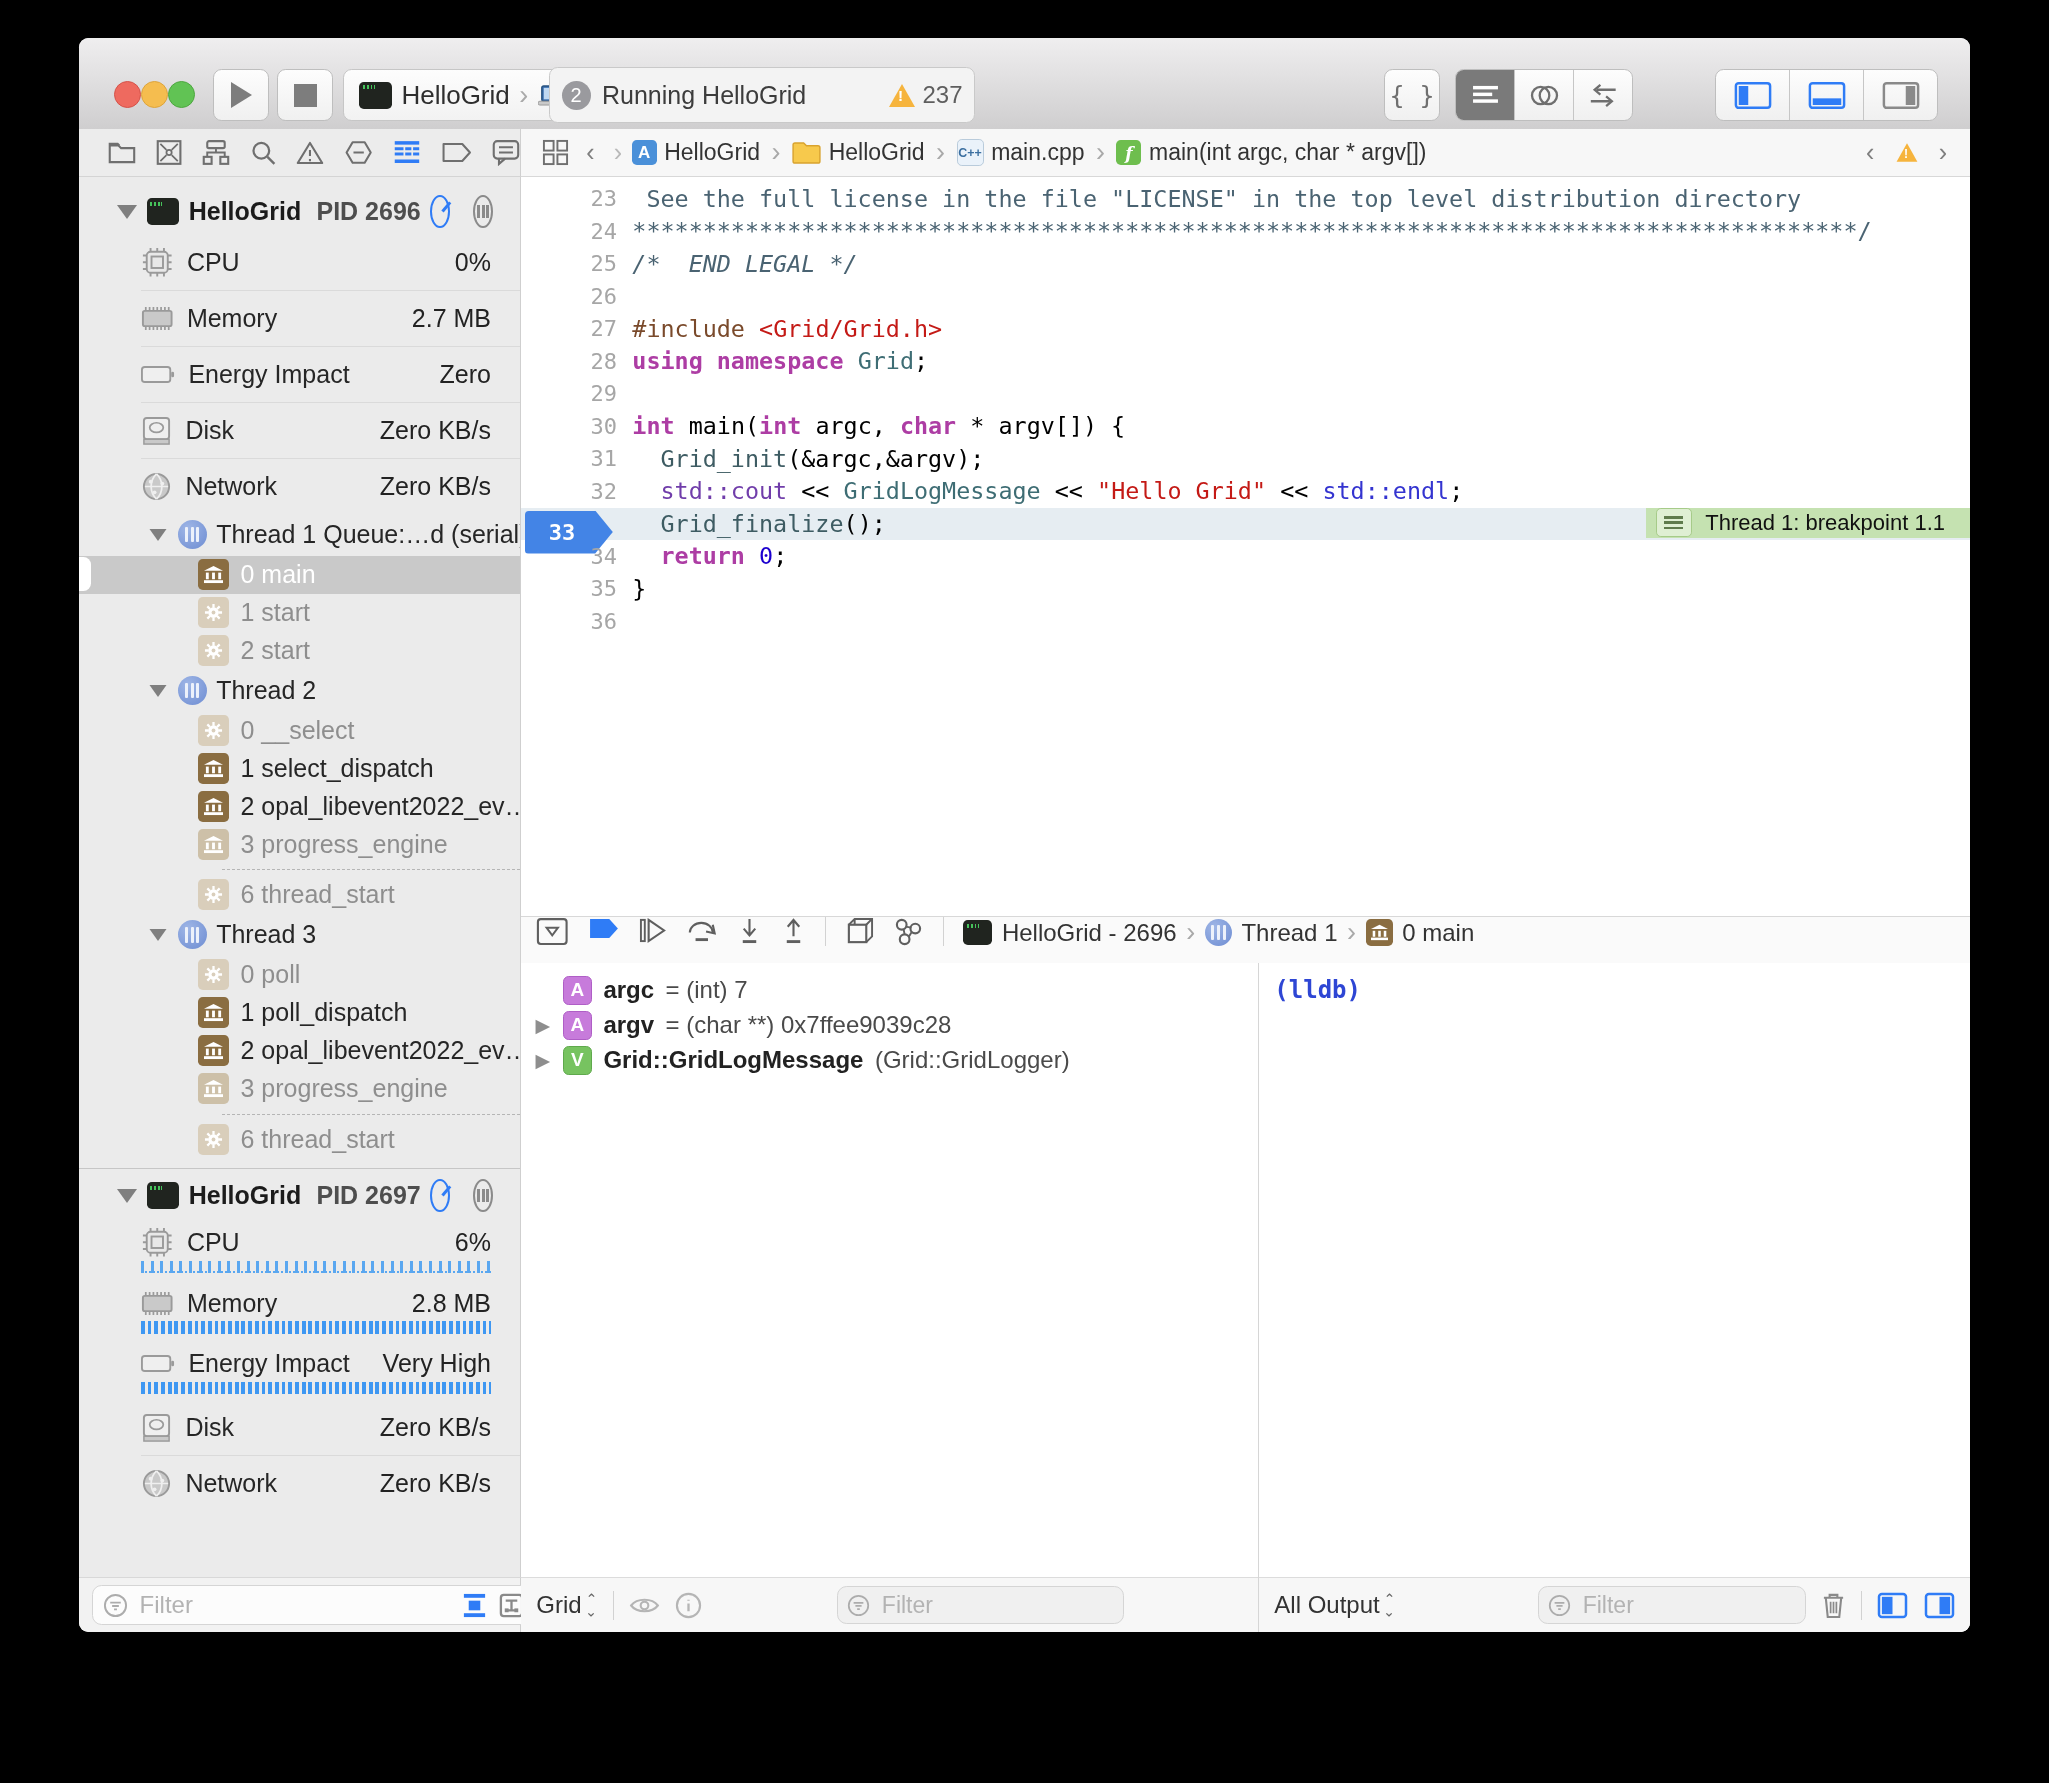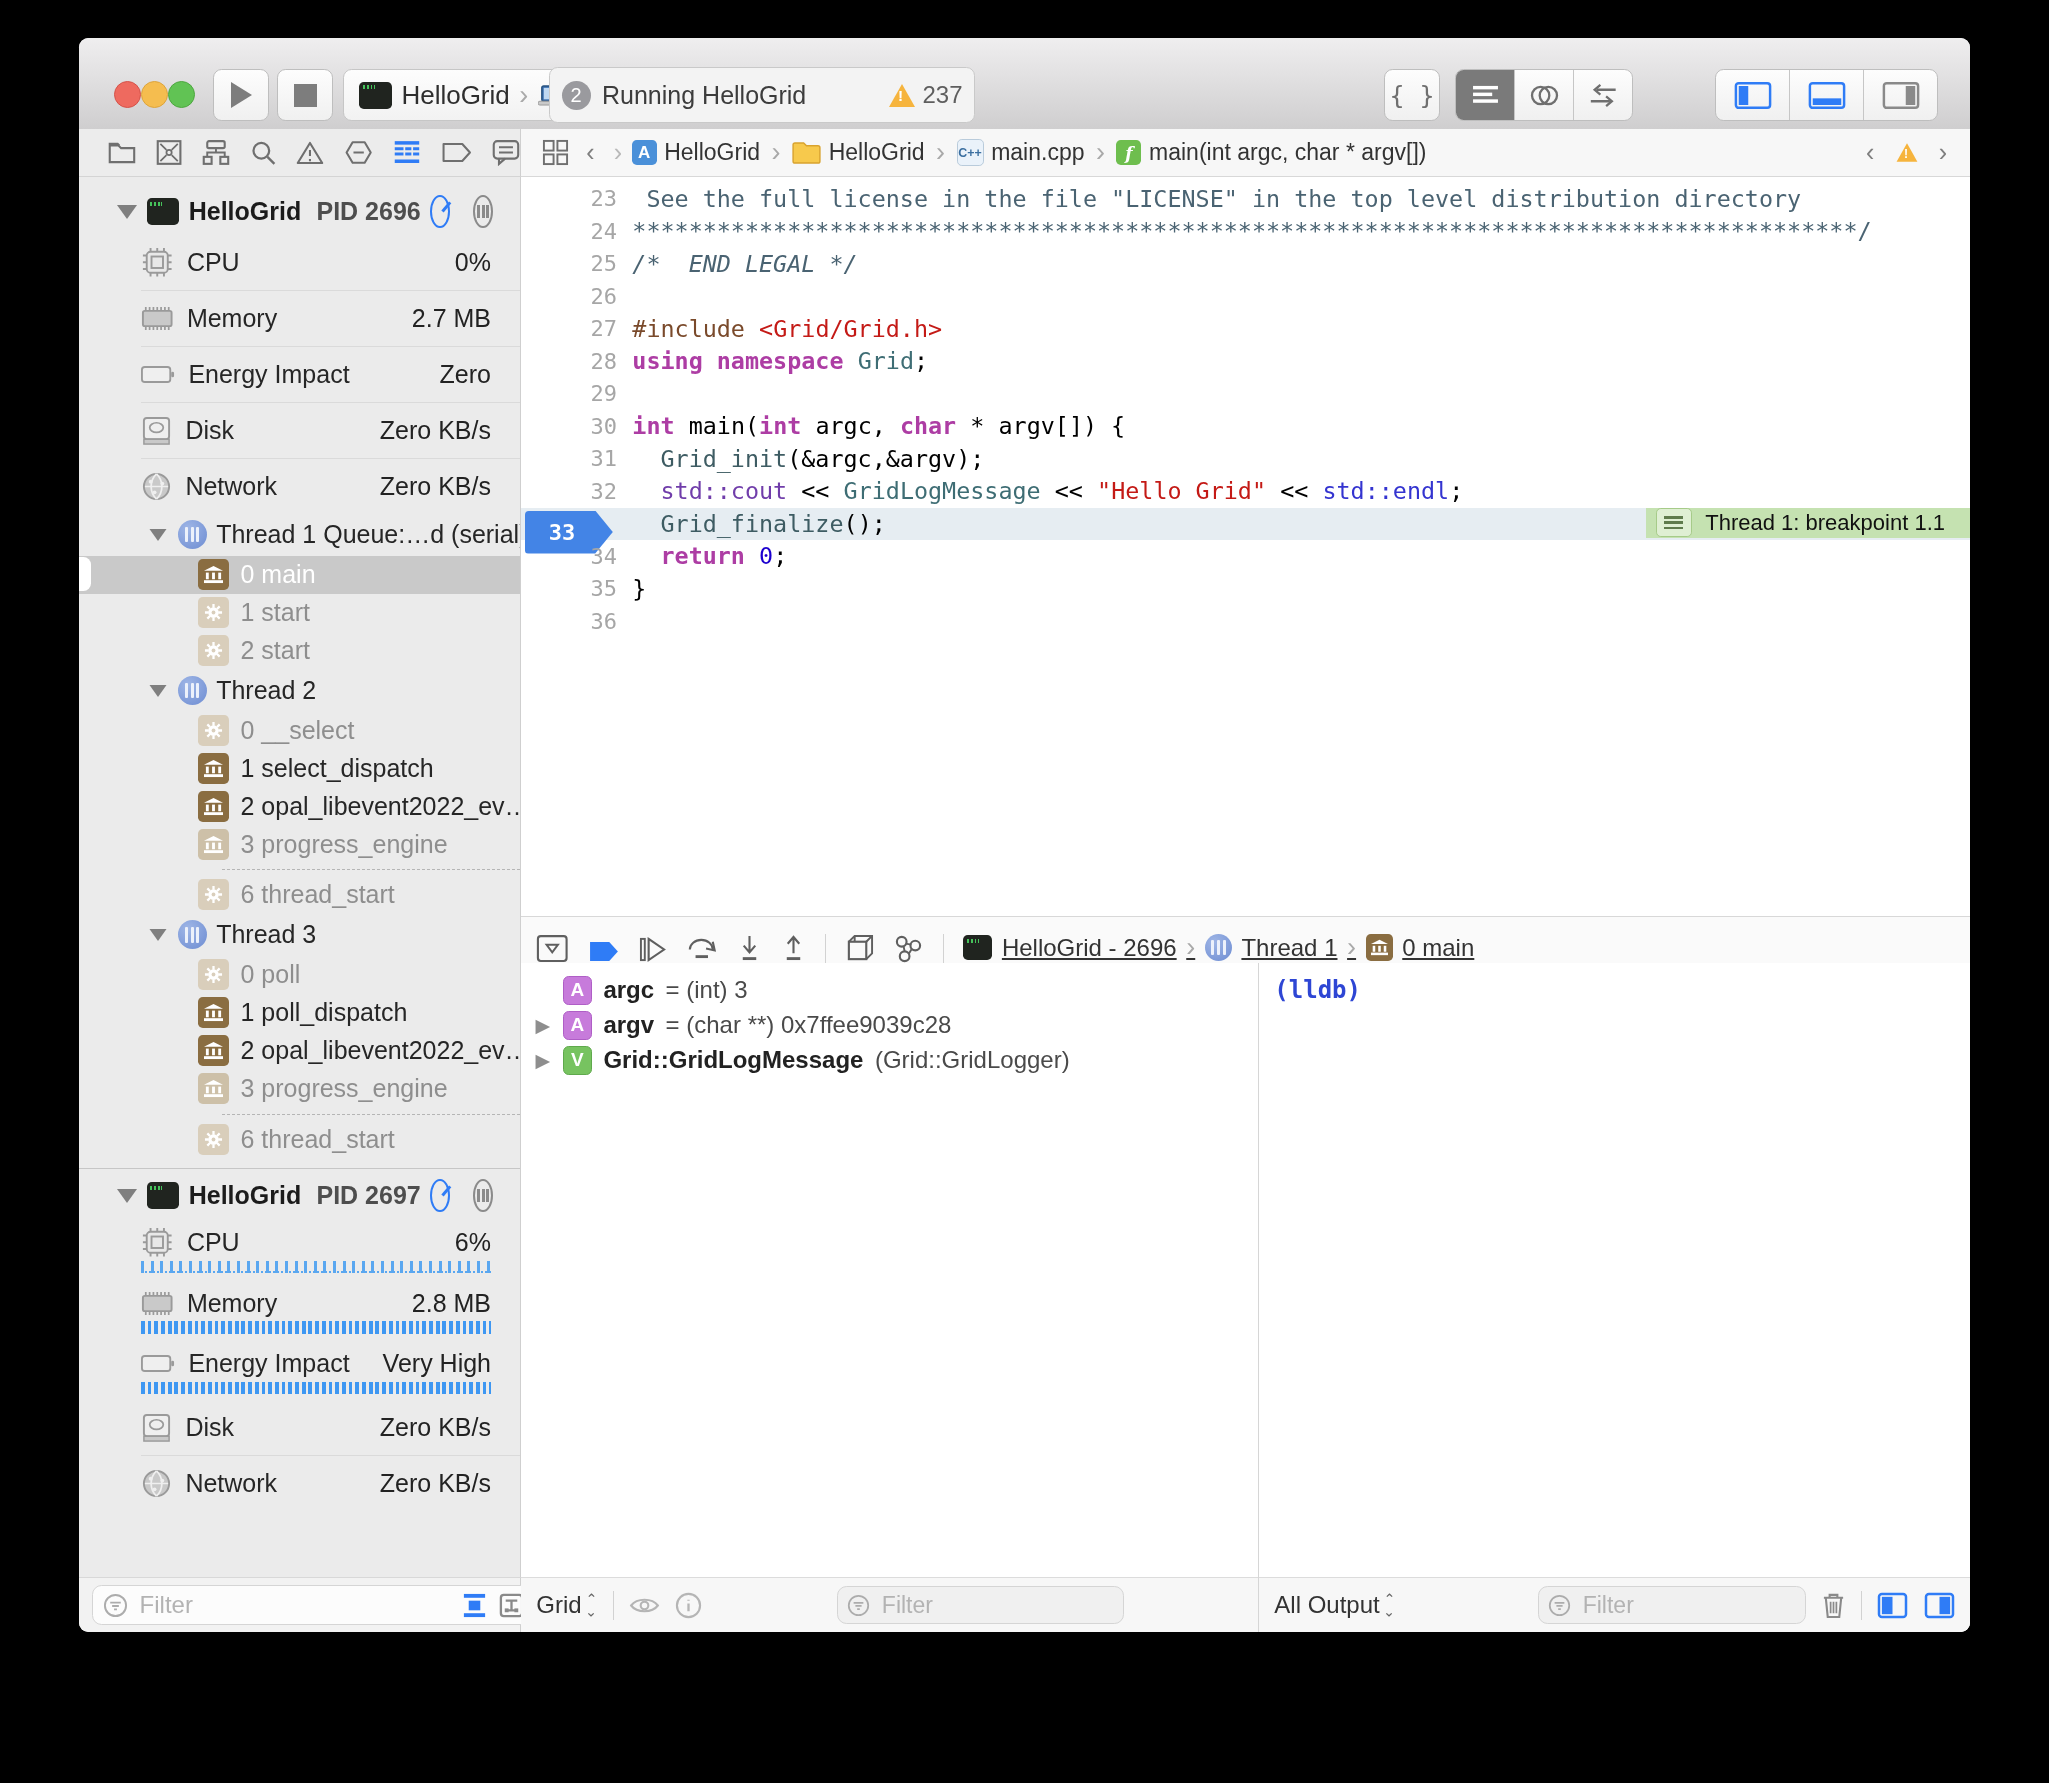--- a/index.html
+++ b/index.html
@@ -127,21 +127,21 @@
   .c-num{color:#1C00CF;}
   .c-typ{color:#3E6D74;}
   .c-fn{color:#3E5C63;}
   .c-cout{color:#703DAA;}
   .c-endl{color:#3434D0;}
   .c-pln{color:#000;}
 
   
   .debugbar{position:absolute;left:442px;top:878px;width:1449px;height:48px;background:#FAFAFA;
         border-top:1px solid #D8D8D8;border-bottom:1px solid #DEDEDE;box-sizing:border-box;
-        display:flex;align-items:flex-end;gap:19px;padding:0 15.3px;font-size:24px;color:#333;text-decoration:underline;}
+        display:flex;align-items:flex-start;gap:19px;padding:0 15.3px;font-size:24px;color:#333;}
   .dbsep{width:1px;height:29px;background:#D2D2D2;}
   .dbcrumb{display:flex;align-items:center;gap:9.6px;}
 
   
   .varpane{position:absolute;left:442px;top:925px;width:738px;bottom:0;background:#fff;
         border-right:1px solid #D6D6D6;box-sizing:border-box;}
   .conpane{position:absolute;left:1180px;top:925px;width:711px;bottom:0;background:#fff;}
   .vrow{height:35px;display:flex;align-items:center;gap:11.5px;padding-left:13.4px;font-size:24px;color:#222;}
   .vdisc{width:17px;color:#8E8E8E;font-size:19px;flex:0 0 auto;text-align:center;}
   .vbadge{width:27px;height:27px;border-radius:5.7px;color:#fff;font-size:19px;font-weight:bold;
@@ -752,21 +752,21 @@
       <span>0 main</span>
     </span>
   </div>
 
   <div class="varpane">
     <div style="padding-top:9.6px;">
       <div class="vrow">
         <span class="vdisc"></span>
         <span class="vbadge purple">A</span>
         <span class="vname">argc</span>
-        <span class="vval">= (int) 3</span>
+        <span class="vval">= (int) 7</span>
       </div>
       <div class="vrow">
         <span class="vdisc">▶</span>
         <span class="vbadge purple">A</span>
         <span class="vname">argv</span>
         <span class="vval">= (char **) 0x7ffee9039c28</span>
       </div>
       <div class="vrow">
         <span class="vdisc">▶</span>
         <span class="vbadge green">V</span>

